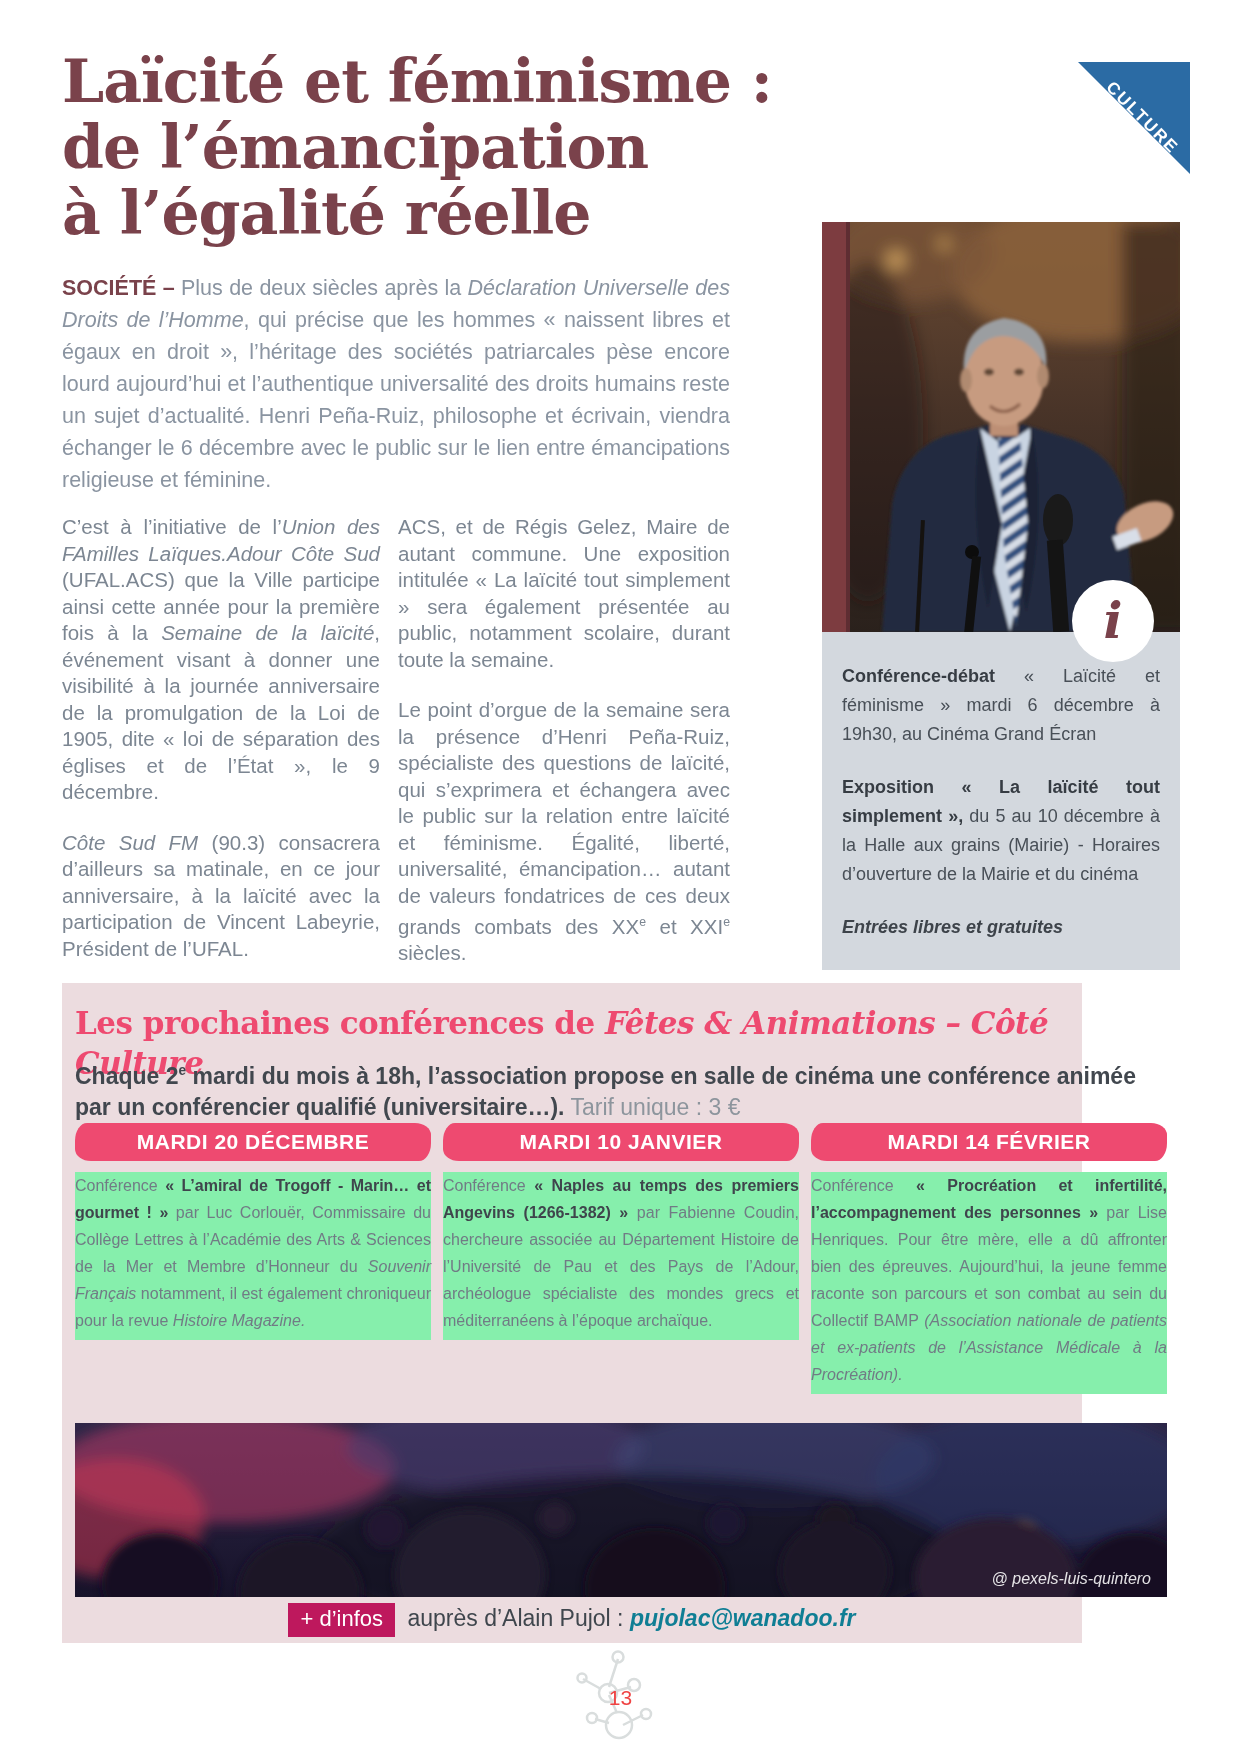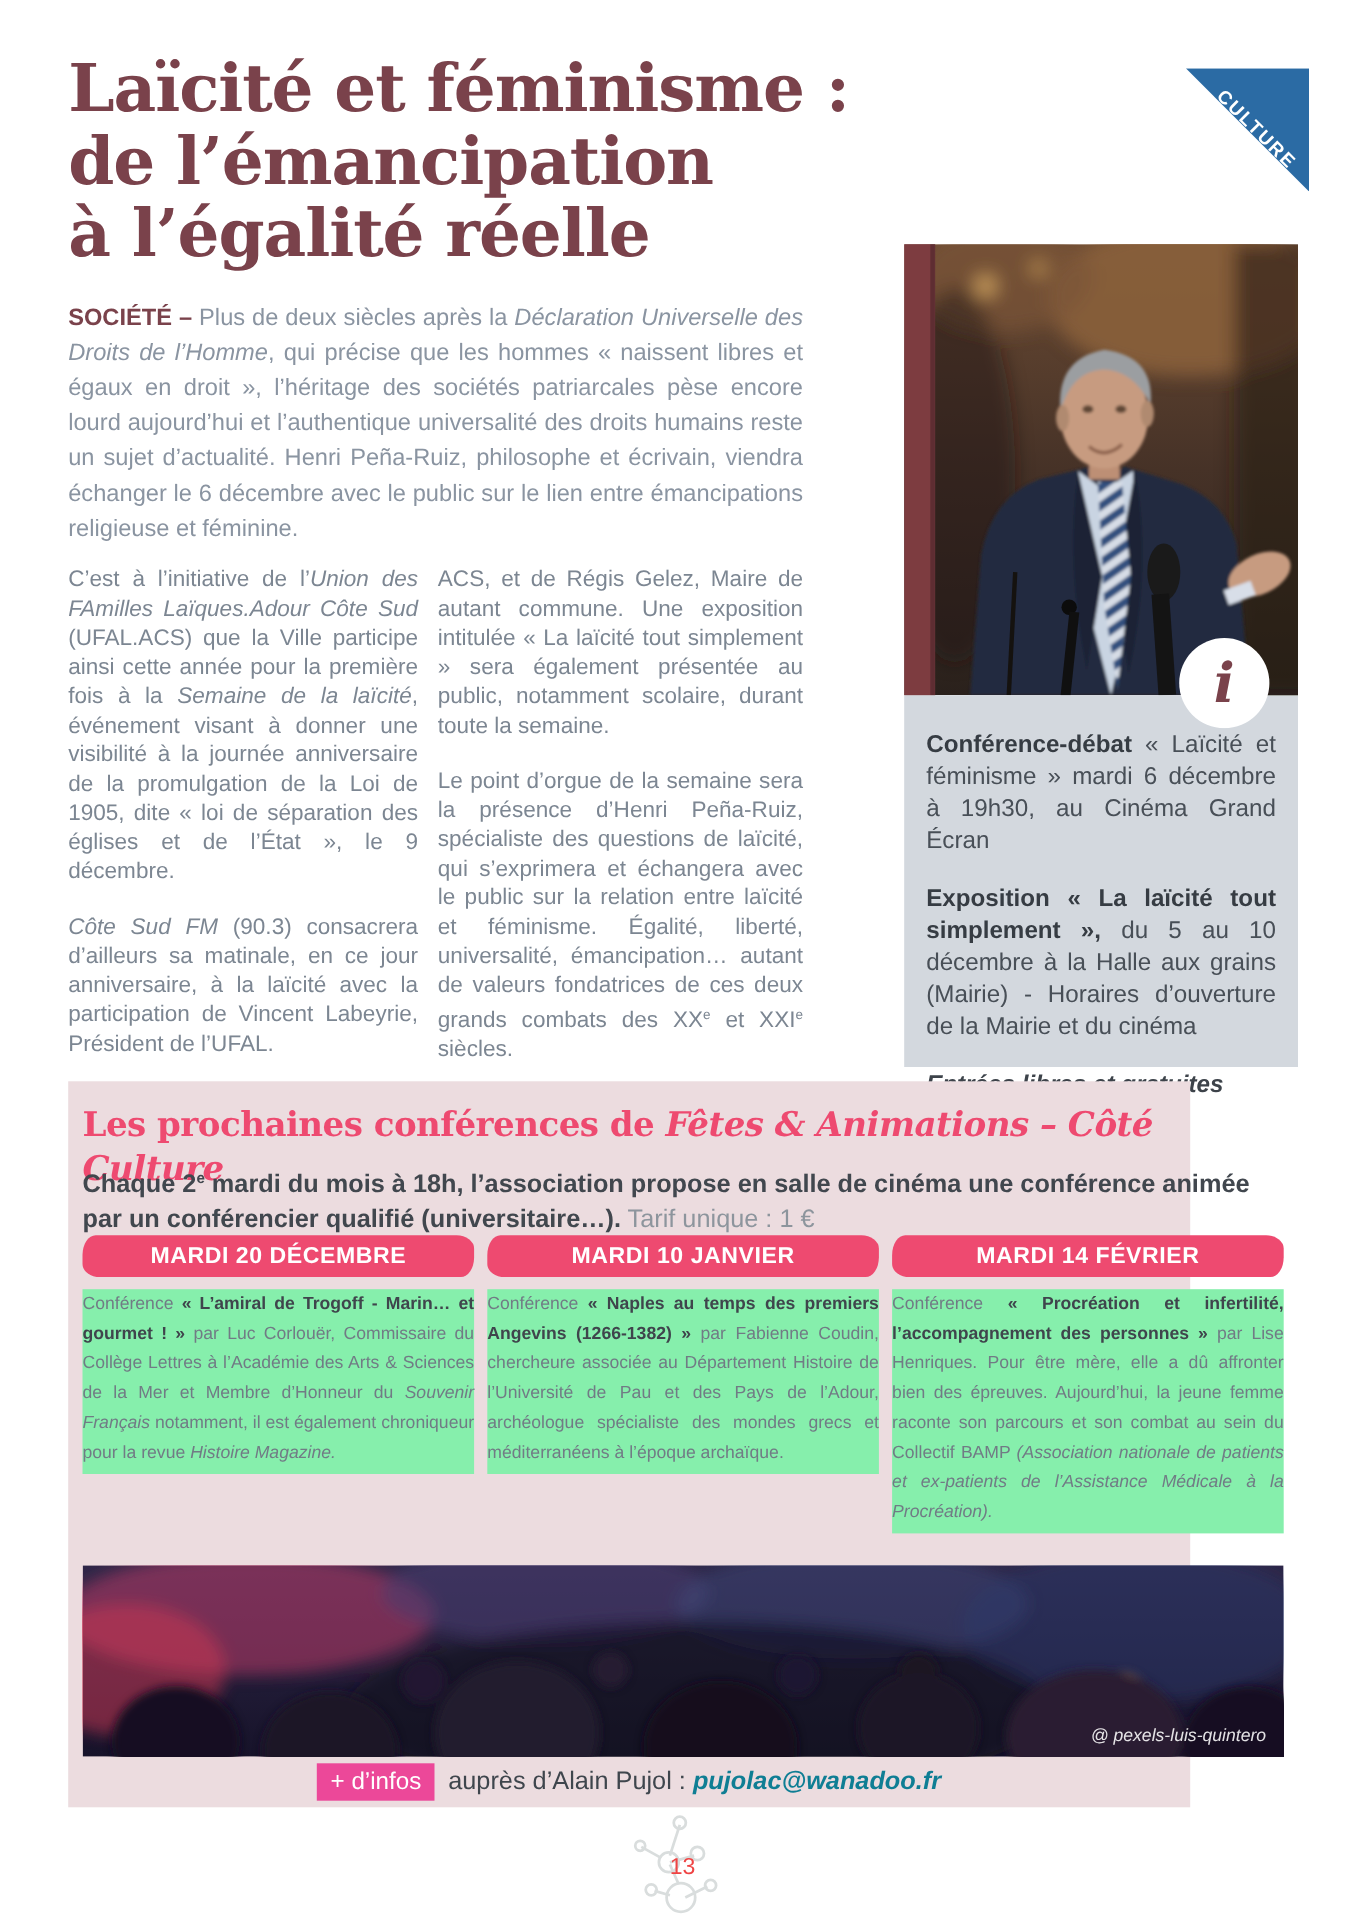--- a/index.html
+++ b/index.html
@@ -36,21 +36,21 @@
   .photo-man svg{display:block;}
 
   
   .info-circle{position:absolute;left:1072px;top:580px;width:82px;height:82px;border-radius:50%;
                background:#ffffff;z-index:3;display:flex;align-items:center;justify-content:center;}
   .info-circle span{font-family:"DejaVu Serif",serif;font-style:italic;font-weight:700;
                font-size:50px;color:#7a424b;line-height:1;}
 
   
   .side-box{position:absolute;left:822px;top:632px;width:358px;height:338px;background:#d3d8de;
-            box-sizing:border-box;padding:30px 20px 0 20px;font-size:22px;line-height:29px;
+            box-sizing:border-box;padding:30px 20px 0 20px;font-size:18px;line-height:29px;
             color:#484f57;text-align:justify;}
   .side-box p{margin:0 0 24px 0;}
   .side-box b{color:#363c43;font-weight:700;}
   .side-box .free{font-style:italic;font-weight:600;color:#3d434a;}
 
   
   .agenda{position:absolute;left:62px;top:983px;width:978px;height:660px;background:#ecdcdf;padding-left:42px;}
   .agenda h2{position:absolute;left:13px;top:20px;margin:0;width:1092px;
              font-family:"DejaVu Serif",serif;font-weight:700;font-size:31px;line-height:40px;
              color:#ee4a70;letter-spacing:-0.5px;}
@@ -69,21 +69,21 @@
   .event-text i{font-style:italic;}
 
   
   .aud-photo{position:absolute;left:13px;top:440px;width:1092px;height:174px;z-index:1;overflow:hidden;}
   .aud-credit{position:absolute;right:16px;bottom:9px;color:rgba(255,255,255,0.88);
           font-size:16px;font-style:italic;z-index:2;}
 
   
   .infos-line{position:absolute;left:0;top:620px;width:100%;text-align:center;
           font-size:23px;color:#3f464d;}
-  .badge{display:inline-block;background:#ec4899;color:#ffffff;padding:3px 12px 5px 12px;
+  .badge{display:inline-block;background:#be185d;color:#ffffff;padding:3px 12px 5px 12px;
           margin-right:6px;font-size:22px;}
   .email{color:#0f7e94;font-weight:700;font-style:italic;}
 
   
   .molecule{position:absolute;left:563px;top:1645px;}
   .page-num{position:absolute;left:563px;top:1686px;width:115px;text-align:center;
           font-size:21px;color:#ef4444;}
 </style>
 </head>
 <body>
@@ -169,21 +169,21 @@
 
   <div class="side-box">
     <p><b>Conférence-débat</b><span> « Laïcité et féminisme » mardi 6 décembre à 19h30, au Cinéma Grand Écran</span></p>
     <p><b>Exposition « La laïcité tout simplement »,</b><span> du 5 au 10 décembre à la Halle aux grains (Mairie) - Horaires d’ouverture de la Mairie et du cinéma</span></p>
     <p class="free">Entrées libres et gratuites</p>
   </div>
 
   <section class="agenda">
     <h2><span>Les prochaines conférences de </span><i>Fêtes &amp; Animations – Côté Culture</i></h2>
 
-    <p class="agenda-intro"><b>Chaque 2</b><b class="sup">e</b><b> mardi du mois à 18h, l’association propose en salle de cinéma une conférence animée par un conférencier qualifié (universitaire…).</b><span class="light">  Tarif unique : 1 €</span></p>
+    <p class="agenda-intro"><b>Chaque 2</b><b class="sup">e</b><b> mardi du mois à 18h, l’association propose en salle de cinéma une conférence animée par un conférencier qualifié (universitaire…).</b><span class="light">  Tarif unique : 3 €</span></p>
 
     <div class="events">
       <div class="event">
         <div class="banner">MARDI 20 DÉCEMBRE</div>
         <p class="event-text"><span>Conférence </span><b>« L’amiral de Trogoff - Marin… et gourmet ! »</b><span> par Luc Corlouër, Commissaire du Collège Lettres à l’Académie des Arts &amp; Sciences de la Mer et Membre d’Honneur du </span><i>Souvenir Français</i><span> notamment, il est également chroniqueur pour la revue </span><i>Histoire Magazine.</i></p>
       </div>
       <div class="event">
         <div class="banner">MARDI 10 JANVIER</div>
         <p class="event-text"><span>Conférence </span><b>« Naples au temps des premiers Angevins (1266-1382) »</b><span> par Fabienne Coudin, chercheure associée au Département Histoire de l’Université de Pau et des Pays de l’Adour, archéologue spécialiste des mondes grecs et méditerranéens à l’époque archaïque.</span></p>
       </div>

